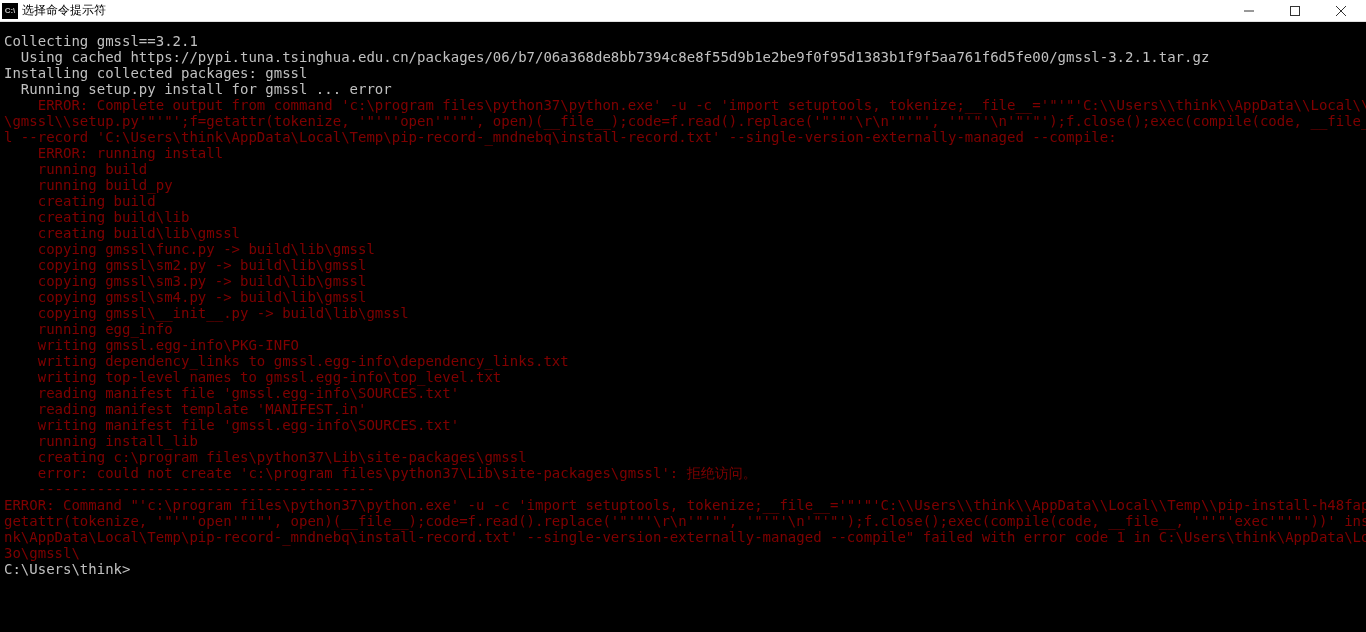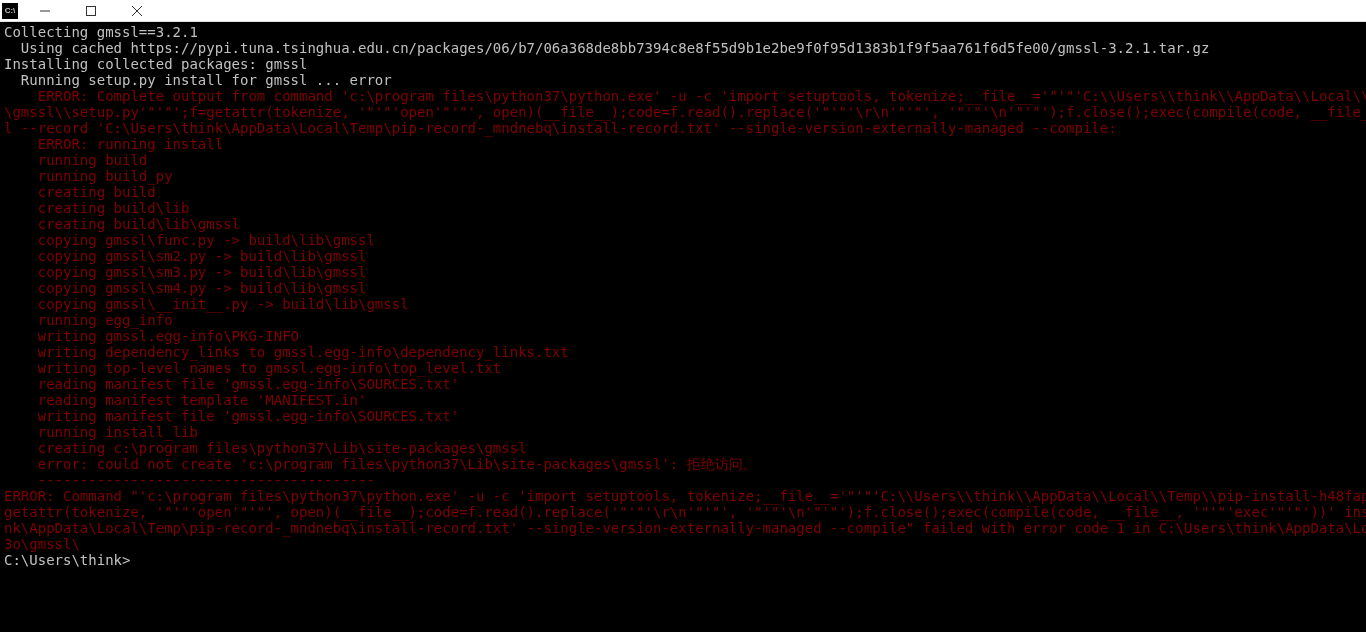--- a/index.html
+++ b/index.html
@@ -53,38 +53,39 @@
       justify-content: center;
       cursor: pointer;
     }
     .titlebar-btn svg {
       stroke: #333;
       fill: none;
     }
     .terminal {
       background: #000000;
       height: calc(100% - 22px);
-      padding: 2px 4px;
+      padding: 11px 4px;
       overflow: hidden;
       font-size: 14px;
       line-height: 16px;
       white-space: pre;
     }
     .line-white {
       color: #c0c0c0;
     }
     .line-red {
       color: #800000;
     }
   </style>
 </head>
 <body>
 
 <div class="titlebar">
   <span class="titlebar-icon">C:\</span>
+  <span class="titlebar-title">选择命令提示符</span>
   <div class="titlebar-controls">
     <div class="titlebar-btn">
       <svg width="10" height="10" viewBox="0 0 10 10">
           <line x1="0" y1="5" x2="10" y2="5" stroke-width="1"></line>
         </svg>
     </div>
     <div class="titlebar-btn">
       <svg width="10" height="10" viewBox="0 0 10 10">
           <rect x="0.5" y="0.5" width="9" height="9" stroke-width="1"></rect>
         </svg>

